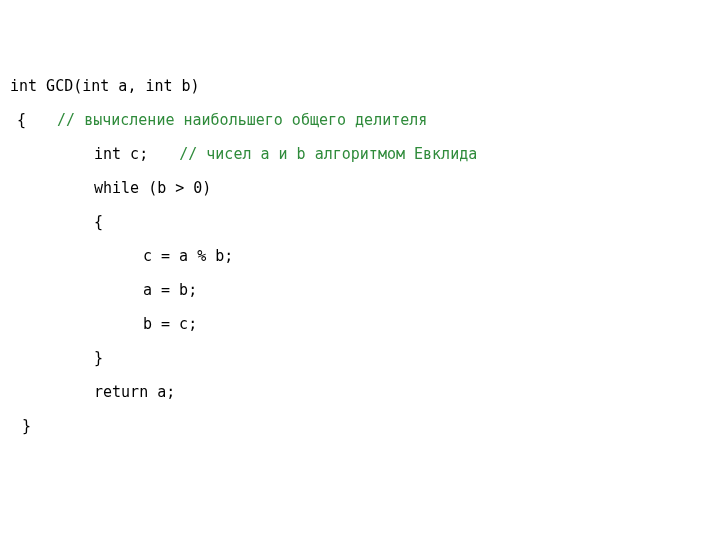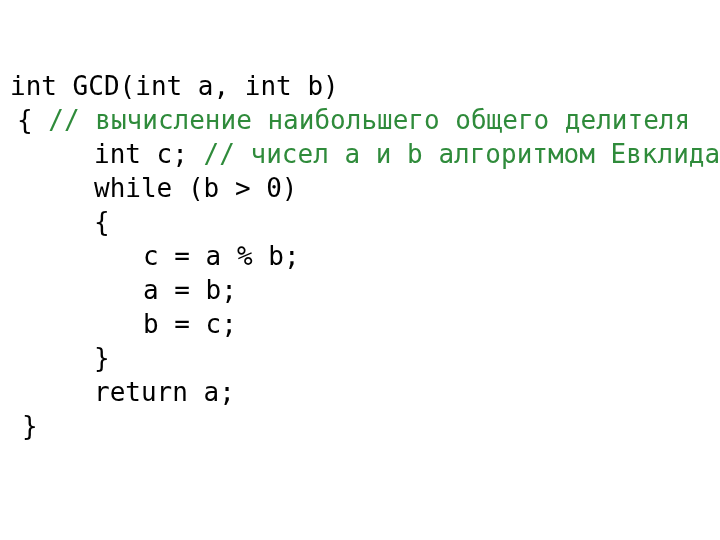--- a/index.html
+++ b/index.html
@@ -22,35 +22,36 @@
   }
   #code-block {
     position: absolute;
     left: 0;
     top: 56px;
     width: 720px;
   }
   .code-line {
     height: 34px;
     line-height: 34px;
-    font-size: 26px;
+    font-size: 15px;
     letter-spacing: 0px;
     white-space: pre;
     color: #000000;
     font-family: "DejaVu Sans Mono", monospace;
   }
   .seg {
     white-space: pre;
     font-family: "DejaVu Sans Mono", monospace;
   }
   .seg-code {
     color: #000000;
   }
   .seg-comment {
     color: #2f8b3b;
+    margin-left: 22px;
   }
 </style>
 </head>
 <body style="background: rgb(255, 255, 255);">
 
 <div id="slide" style="background: rgb(255, 255, 255);">
   <pre id="code-block"><div class="code-line" style="padding-left: 10px;"><span class="seg seg-code" style="color: rgb(0, 0, 0);">int GCD(int a, int b)</span></div><div class="code-line" style="padding-left: 17px;"><span class="seg seg-code" style="color: rgb(0, 0, 0);">{ </span><span class="seg seg-comment" style="color: rgb(47, 139, 59);">// вычисление наибольшего общего делителя</span></div><div class="code-line" style="padding-left: 94px;"><span class="seg seg-code" style="color: rgb(0, 0, 0);">int c; </span><span class="seg seg-comment" style="color: rgb(47, 139, 59);">// чисел a и b алгоритмом Евклида</span></div><div class="code-line" style="padding-left: 94px;"><span class="seg seg-code" style="color: rgb(0, 0, 0);">while (b &gt; 0)</span></div><div class="code-line" style="padding-left: 94px;"><span class="seg seg-code" style="color: rgb(0, 0, 0);">{</span></div><div class="code-line" style="padding-left: 143px;"><span class="seg seg-code" style="color: rgb(0, 0, 0);">c = a % b;</span></div><div class="code-line" style="padding-left: 143px;"><span class="seg seg-code" style="color: rgb(0, 0, 0);">a = b;</span></div><div class="code-line" style="padding-left: 143px;"><span class="seg seg-code" style="color: rgb(0, 0, 0);">b = c;</span></div><div class="code-line" style="padding-left: 94px;"><span class="seg seg-code" style="color: rgb(0, 0, 0);">}</span></div><div class="code-line" style="padding-left: 94px;"><span class="seg seg-code" style="color: rgb(0, 0, 0);">return a;</span></div><div class="code-line" style="padding-left: 22px;"><span class="seg seg-code" style="color: rgb(0, 0, 0);">}</span></div></pre>
 </div>
 
 </body></html>

